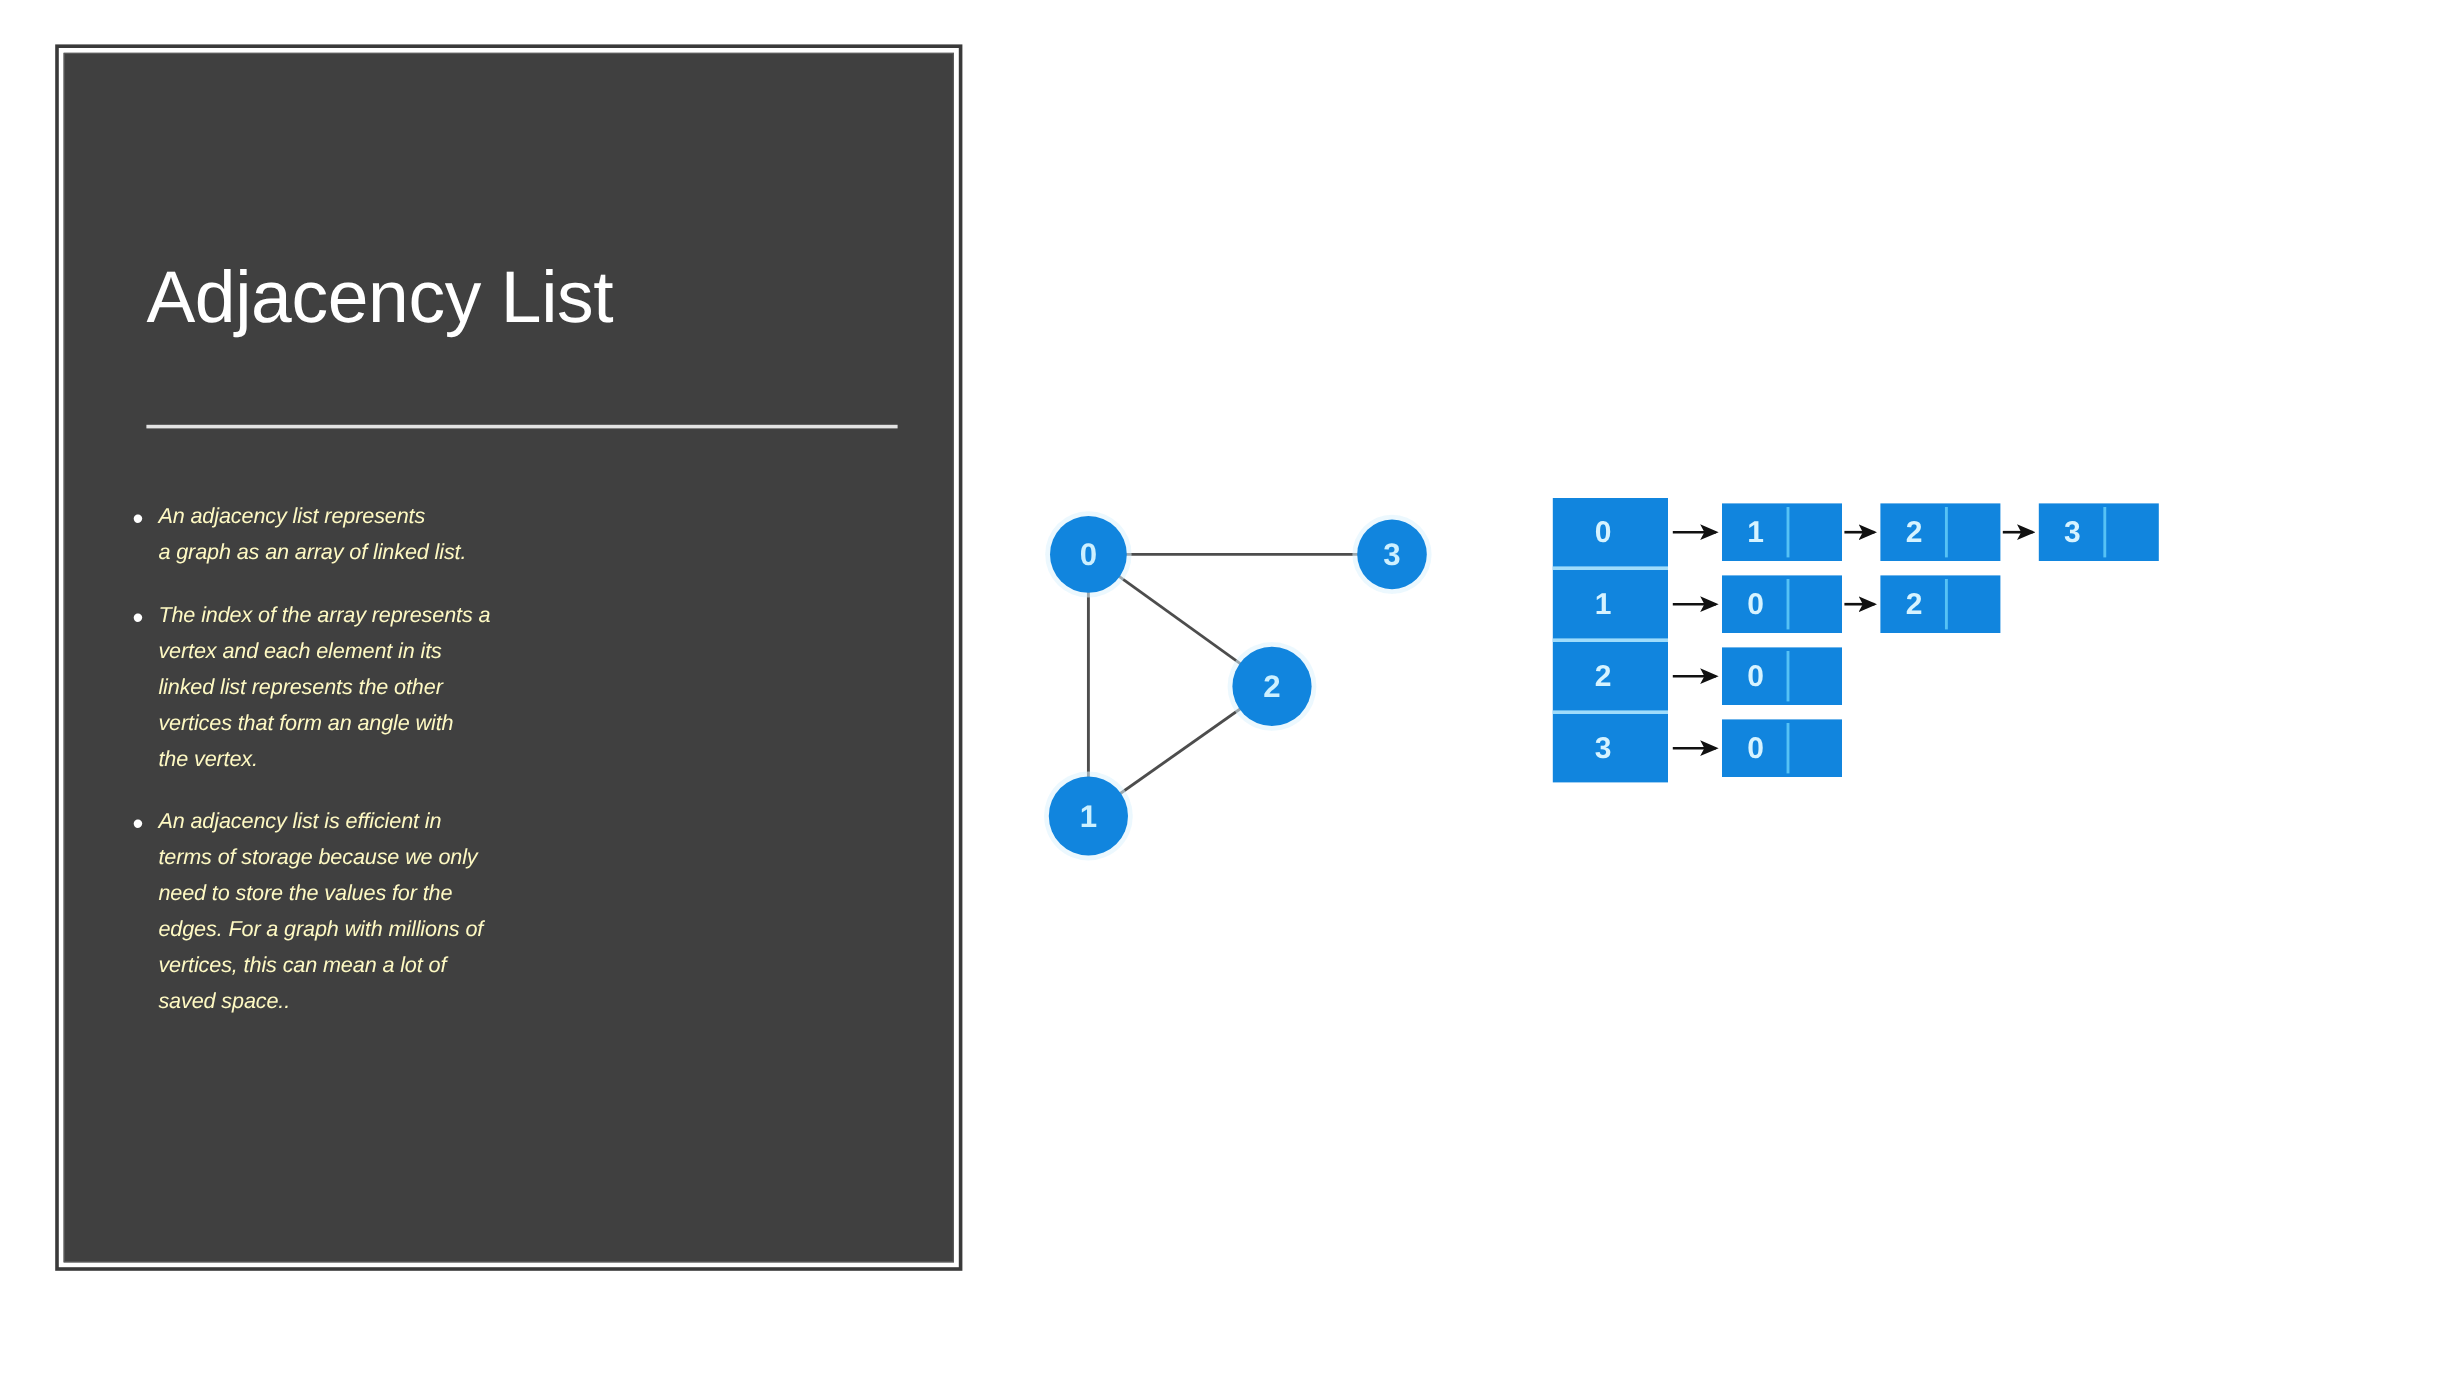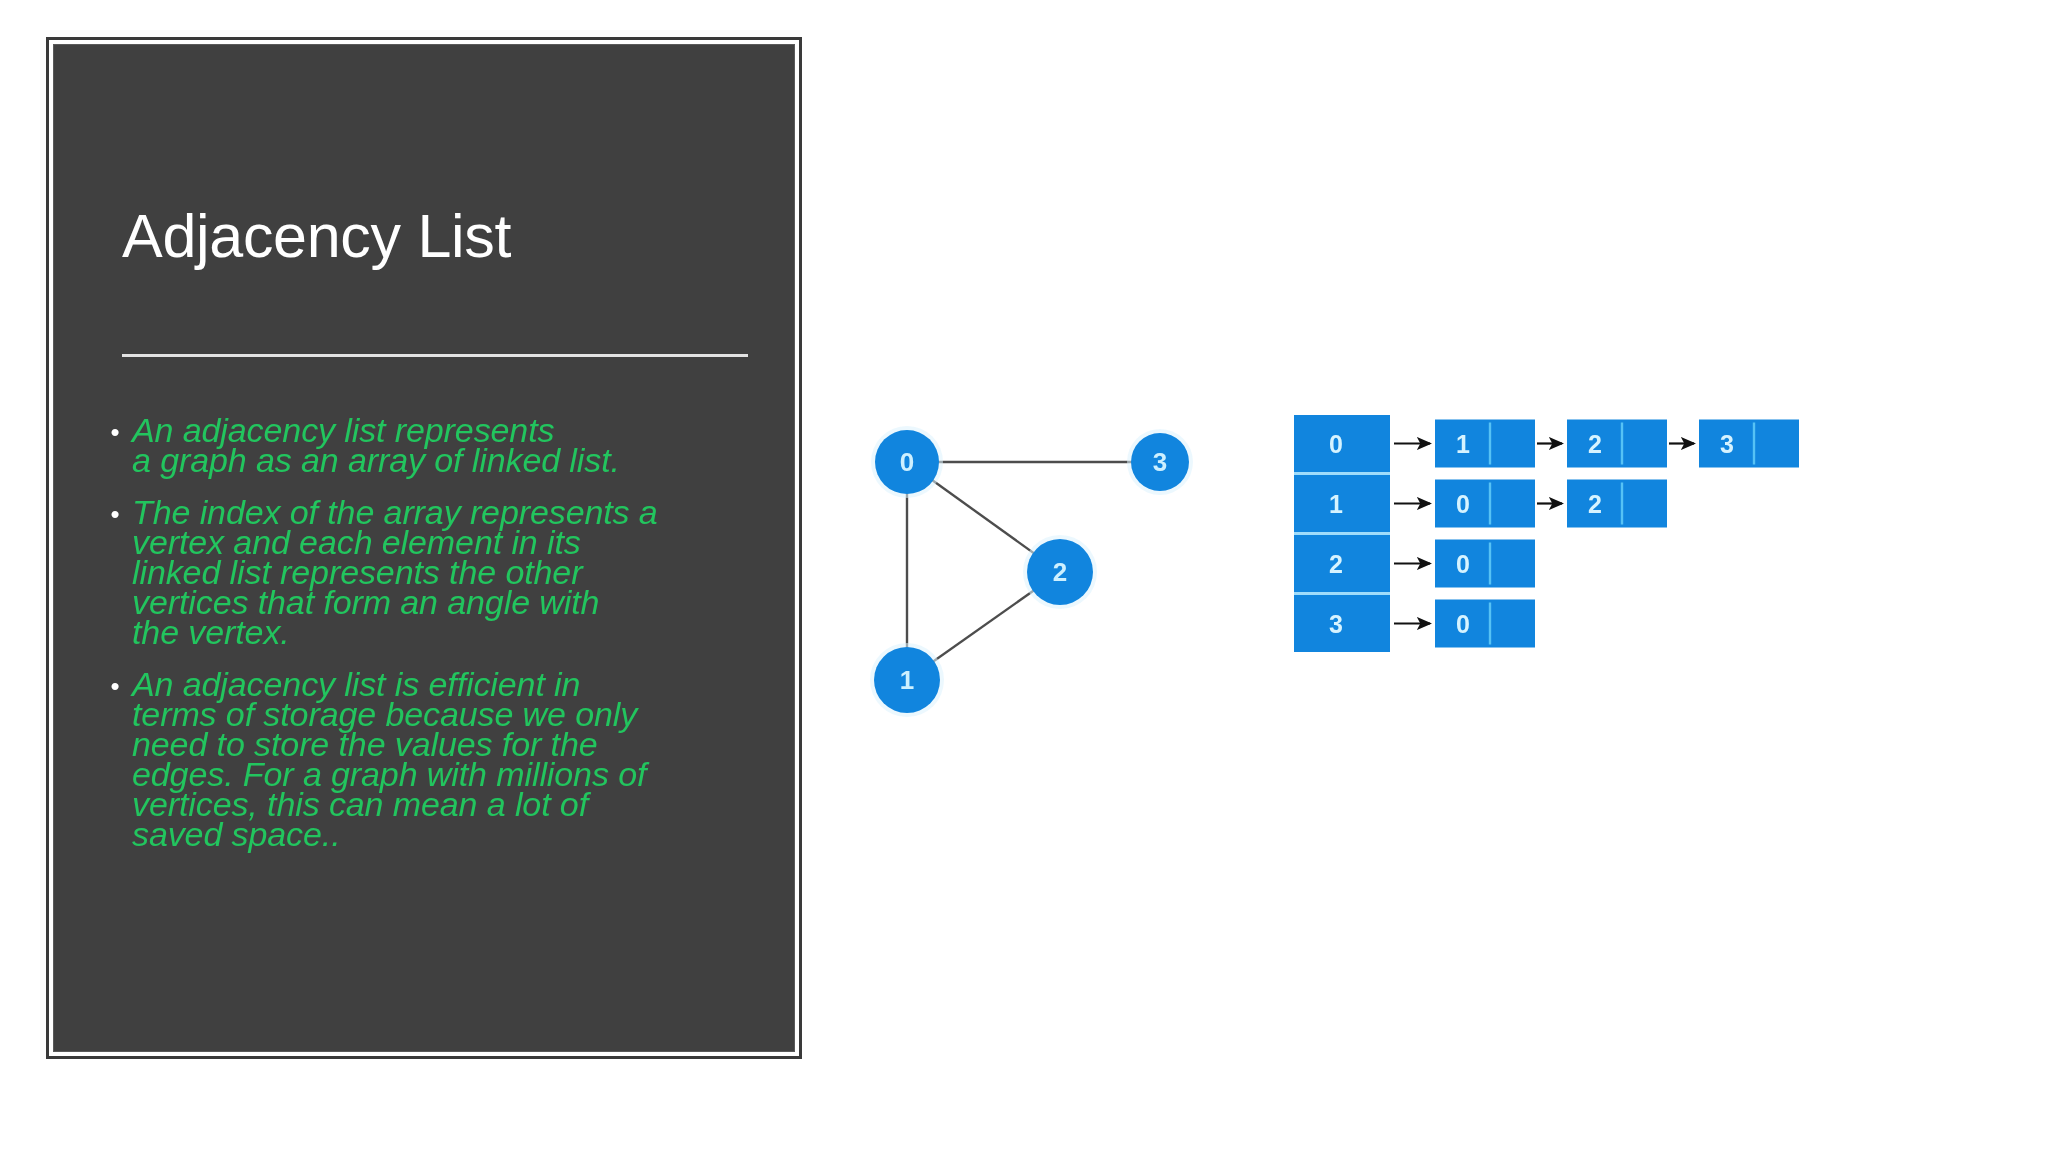--- a/index.html
+++ b/index.html
@@ -32,21 +32,21 @@
     height: 100%;
     box-sizing: border-box;
     background: #404040;
     border: 1px solid #5a5a5a;
     position: relative;
   }
 
   #page-title {
     position: absolute;
     left: 68px;
-    top: 159px;
+    top: 170px;
     font-size: 61px;
     line-height: 1.05;
     color: #ffffff;
     font-weight: 400;
     letter-spacing: -0.3px;
     white-space: nowrap;
   }
 
   #title-rule {
     position: absolute;
@@ -72,23 +72,23 @@
     flex: 0 0 auto;
     width: 34px;
     color: #ffffff;
     font-size: 26px;
     line-height: 31px;
     text-align: center;
     padding-top: 2px;
   }
   .bullet-text {
     flex: 1 1 auto;
-    color: #22c55e;
+    color: #fef9c3;
     font-style: italic;
-    font-size: 34px;
+    font-size: 18px;
     line-height: 30px;
     white-space: pre-line;
     letter-spacing: -0.1px;
   }
 
   
   #graph-figure {
     position: absolute;
     left: 840px;
     top: 390px;

